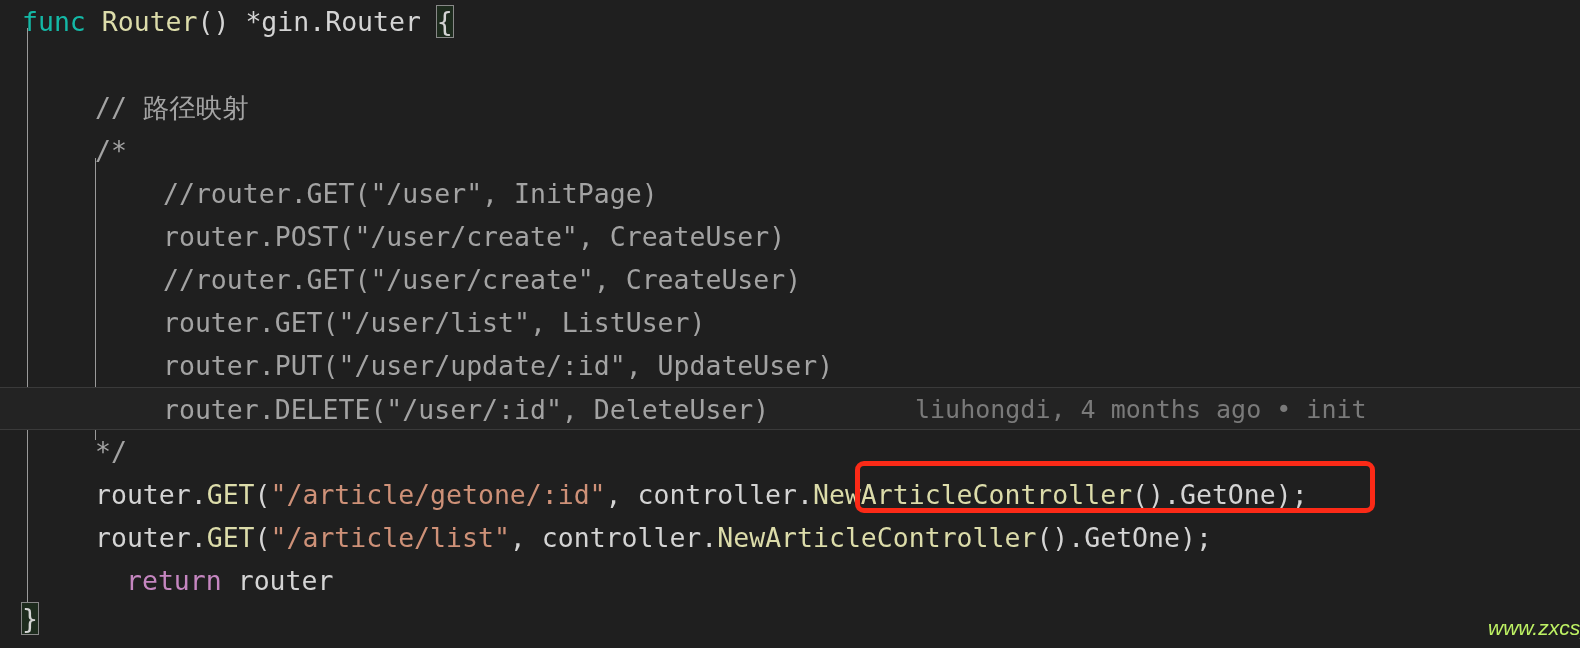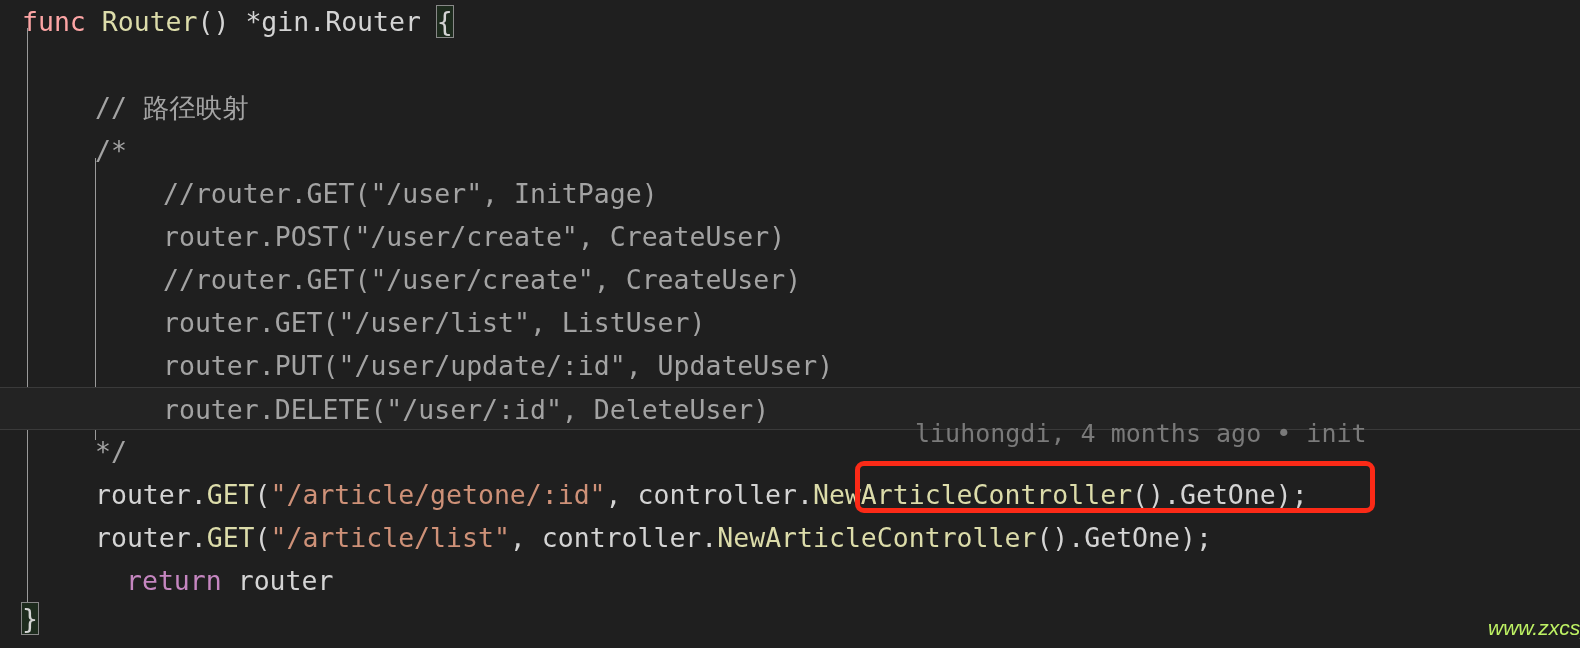--- a/index.html
+++ b/index.html
@@ -65,21 +65,21 @@
 
   
   .line.current {
     background: #232323;
     border-top: 1px solid #3a3a3a;
     border-bottom: 1px solid #3a3a3a;
     box-sizing: border-box;
   }
 
   
-  .kw       { color: #fca5a5; }   
+  .kw       { color: #14b8a6; }   
   .kw2      { color: #c586c0; margin-left: 31px; }   
   .fn       { color: #dcdcaa; }   
   .var      { color: #9cdcfe; }   
   .plain    { color: #d4d4d4; }
   .punct    { color: #d4d4d4; }
   .str      { color: #ce9178; }   
   .cmt      { color: #a3a3a3; }
 
   
   .brace-match {
@@ -90,21 +90,20 @@
 
   
   .blame {
     position: absolute;
     top: 0;
     height: 43px;
     line-height: 43px;
     font-size: 25px;
     color: #7a7a7a;
     white-space: pre;
-    margin-top: 24px;
   }
 
   
   .red-box {
     position: absolute;
     border: 5px solid #fb2a17;
     border-radius: 9px;
     box-sizing: border-box;
     pointer-events: none;
     background: transparent;

